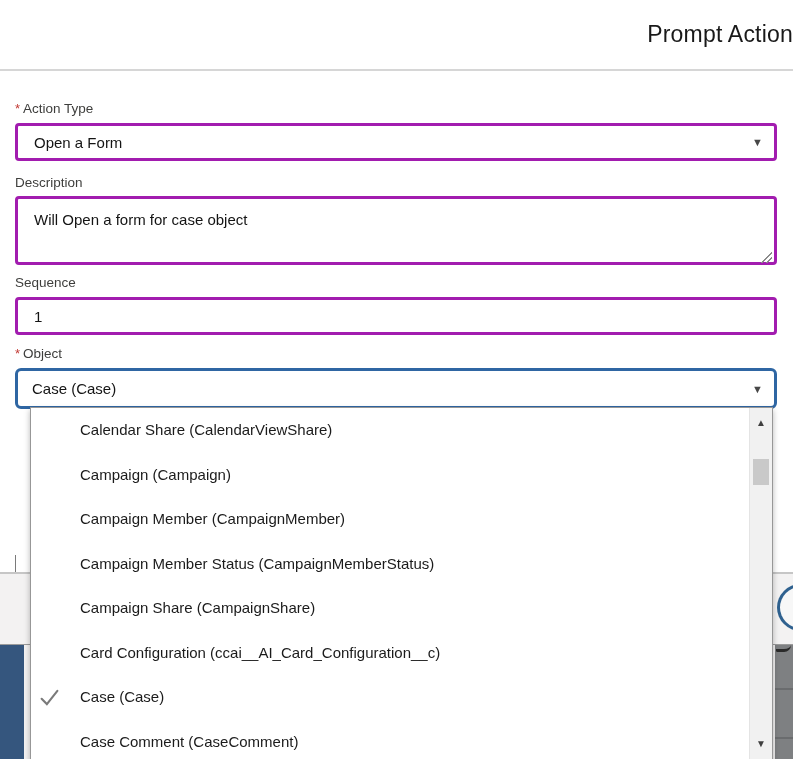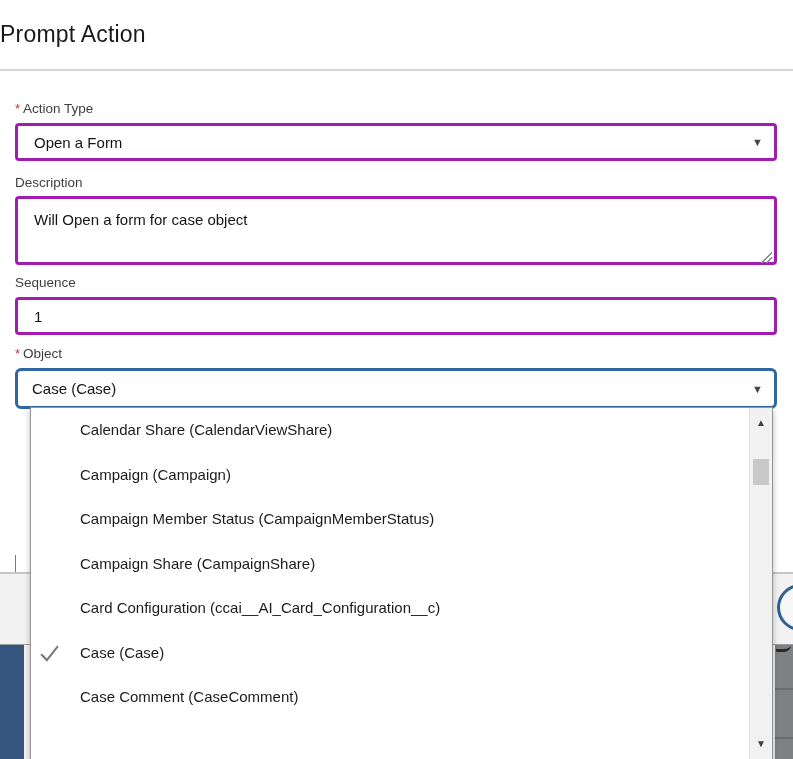--- a/index.html
+++ b/index.html
@@ -9,21 +9,21 @@
     --page-right-gray:#7e8082;
     --button-outline-blue:#2f618f;
     --footer-gray:#f3f2f2;
   }
   *{box-sizing:border-box;margin:0;padding:0;}
   body{font-family:"Liberation Sans","DejaVu Sans",sans-serif;background:#fff;}
   .screen{position:relative;width:793px;height:759px;background:#fff;overflow:hidden;}
 
   
   .modal-header{position:absolute;top:0;left:0;width:793px;height:71px;
-    display:flex;align-items:center;justify-content:flex-start;
+    display:flex;align-items:center;justify-content:flex-end;
     border-bottom:2px solid #d6d6d6;background:#fff;}
   .modal-title{font-size:23px;font-weight:400;color:#191919;letter-spacing:.2px;}
 
   
   .field-label{position:absolute;left:15px;font-size:13.5px;color:#3e3e3c;}
   .req{color:var(--required-red);margin-right:3px;font-size:13px;}
   .lbl-action-type{top:101px;}
   .lbl-description{top:175px;}
   .lbl-sequence{top:275px;}
   .lbl-object{top:346px;}
@@ -114,20 +114,21 @@
   <div class="bg-frag page-left"></div>
   <div class="bg-frag page-right">
     <div class="dark-arc"></div>
     <div class="row-line l1"></div>
     <div class="row-line l2"></div>
   </div>
 
   <div class="listbox">
     <div class="lb-item"><span>Calendar Share (CalendarViewShare)</span></div>
     <div class="lb-item"><span>Campaign (Campaign)</span></div>
+    <div class="lb-item"><span>Campaign Member (CampaignMember)</span></div>
     <div class="lb-item"><span>Campaign Member Status (CampaignMemberStatus)</span></div>
     <div class="lb-item"><span>Campaign Share (CampaignShare)</span></div>
     <div class="lb-item"><span>Card Configuration (ccai__AI_Card_Configuration__c)</span></div>
     <div class="lb-item">
       <svg class="check-icon" viewBox="0 0 24 24">
         <path d="M3 13.5 L9 19.5 L21 4.5" fill="none" stroke="#7a7a7a" stroke-width="2.4" stroke-linecap="round"></path>
       </svg>
       <span>Case (Case)</span>
     </div>
     <div class="lb-item"><span>Case Comment (CaseComment)</span></div>

